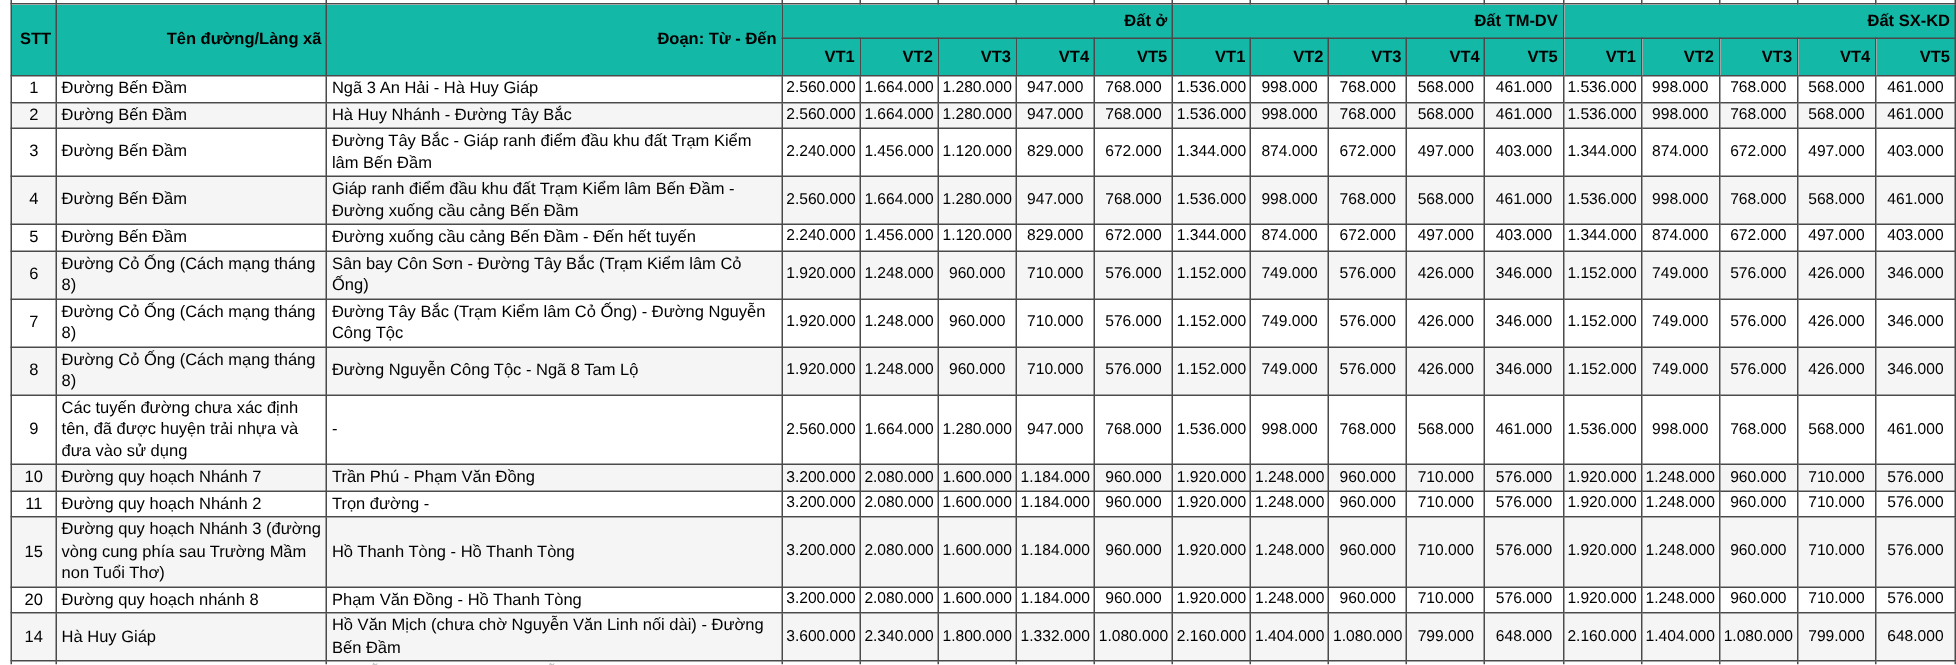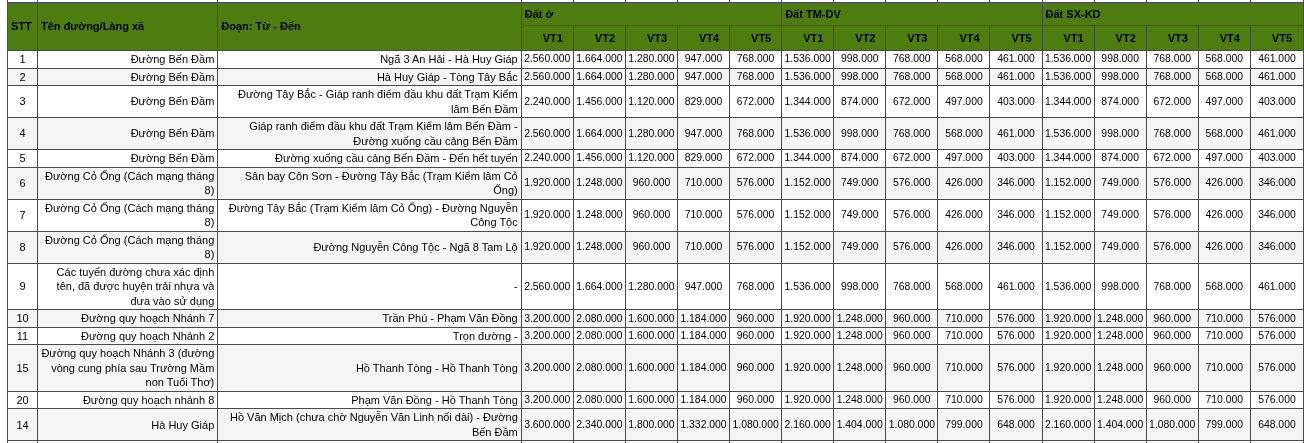--- a/index.html
+++ b/index.html
@@ -8,27 +8,27 @@
     background:#ffffff;font-family:"Liberation Sans",sans-serif;
   }
   table.price-table{
     border-collapse:collapse;table-layout:fixed;width:1297px;
     margin:0 0 0 7px;font-size:11px;color:#000;
   }
   .price-table th,.price-table td{
     border:1px solid #4a4a4a;padding:1px 3px;vertical-align:middle;
     overflow:hidden;line-height:1.32;
   }
-  .price-table thead th{font-weight:bold;text-align:left;background:#4d7c0f;}
+  .price-table thead th{font-weight:bold;text-align:right;background:#14b8a6;}
   .price-table thead tr.group-row th{height:20px;}
   .price-table thead tr.vt-row th{height:22px;padding-left:21px;}
   .price-table tbody td{height:14px;}
   .price-table tbody tr:nth-child(even){background:#f5f5f5;}
   .c{text-align:center;}
-  .l{text-align:right;}
+  .l{text-align:left;}
   td.num{text-align:center;font-size:10.4px;padding:1px 0;}
   tr.sliver td{height:2px;padding:0;border-top:none;background:#ffffff;}
 </style>
 </head>
 <body>
 
 <div class="viewport">
   <table class="price-table">
     <colgroup>
       <col style="width:30px">
@@ -114,21 +114,21 @@
           <td class="num">461.000</td>
           <td class="num">1.536.000</td>
           <td class="num">998.000</td>
           <td class="num">768.000</td>
           <td class="num">568.000</td>
           <td class="num">461.000</td>
         </tr>
         <tr>
           <td class="c">2</td>
           <td class="l">Đường Bến Đầm</td>
-          <td class="l">Hà Huy Giáp - Tòng Tây Bắc</td>
+          <td class="l">Hà Huy Nhánh - Đường Tây Bắc</td>
           <td class="num">2.560.000</td>
           <td class="num">1.664.000</td>
           <td class="num">1.280.000</td>
           <td class="num">947.000</td>
           <td class="num">768.000</td>
           <td class="num">1.536.000</td>
           <td class="num">998.000</td>
           <td class="num">768.000</td>
           <td class="num">568.000</td>
           <td class="num">461.000</td>

